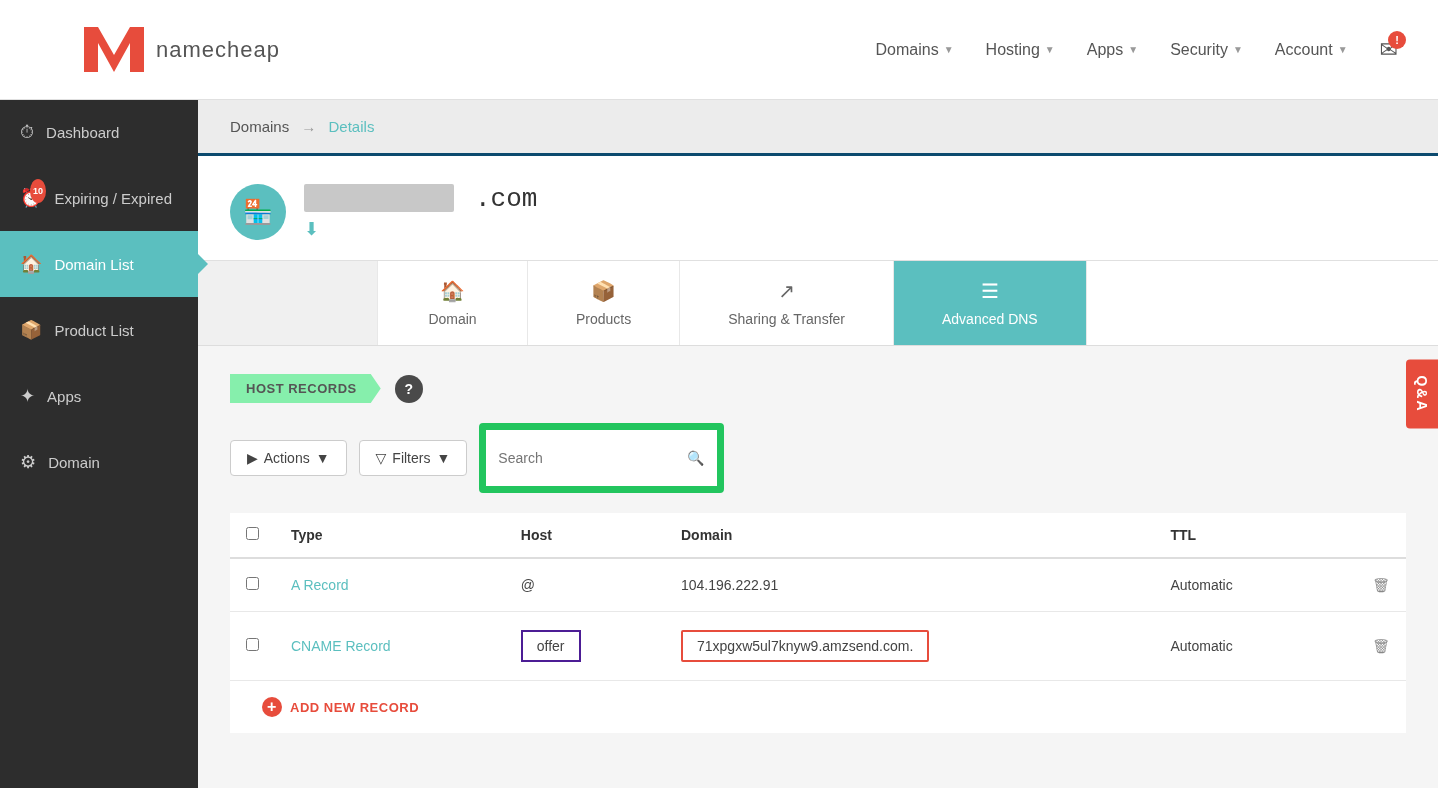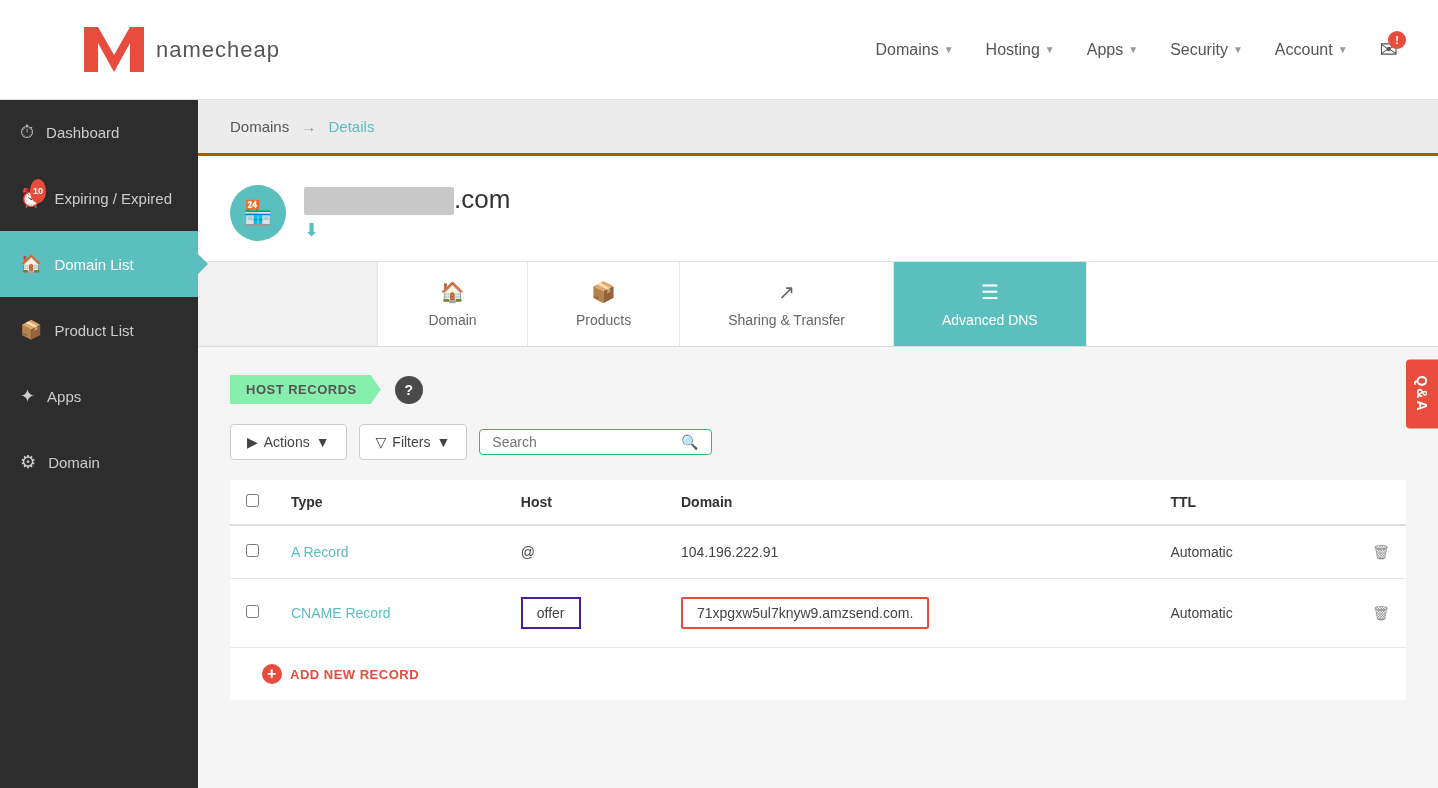--- a/index.html
+++ b/index.html
@@ -119,21 +119,21 @@
     .main-content {
       flex: 1;
       background: #f5f5f5;
       overflow-y: auto;
     }
 
     
     .breadcrumb-bar {
       background: #ececec;
       padding: 18px 32px;
-      border-bottom: 3px solid #a16207;
+      border-bottom: 3px solid #0c4a6e;
       font-size: 15px;
       color: #555;
     }
     .breadcrumb-link { color: #555; }
     .breadcrumb-sep { margin: 0 8px; color: #999; }
     .breadcrumb-current { color: #5bbfbf; }
 
     
     .domain-header {
       padding: 28px 32px 20px 32px;
@@ -230,24 +230,24 @@
       border: 1px solid #ccc;
       border-radius: 4px;
       background: #fff;
       font-size: 14px;
       color: #444;
       cursor: pointer;
     }
     .search-box {
       display: flex;
       align-items: center;
-      border: 1px solid #22c55e;
+      border: 7px solid #22c55e;
       border-radius: 4px;
       background: #fff;
-      padding: 4px 12px;
+      padding: 20px 12px;
       gap: 8px;
       min-width: 200px;
     }
     .search-input {
       border: none;
       outline: none;
       font-size: 14px;
       color: #555;
       background: transparent;
       flex: 1;
@@ -399,21 +399,21 @@
       <span class="breadcrumb-link">Domains</span>
       <span class="breadcrumb-sep">→</span>
       <span class="breadcrumb-current">Details</span>
     </div>
 
     <div class="domain-header">
       <div class="domain-avatar">
         <span>🏪</span>
       </div>
       <div class="domain-name-area">
-        <div style="display:flex; align-items:flex-end; gap:0;">
+        <div style="display:flex; align-items:flex-start; gap:21px;font-family:Liberation Mono, monospace;">
           <span style="display:inline-block; background:#c8c8c8; border-radius:2px; color:transparent; min-width:150px; height:28px; vertical-align:middle;">&nbsp;</span>
           <span style="font-size:26px; color:#333;">.com</span>
         </div>
         <div class="domain-arrow">⬇</div>
       </div>
     </div>
 
     <div class="tabs-bar">
       <div class="tab" style="min-width:180px; background:#f0f0f0;"></div>
       <div class="tab">

